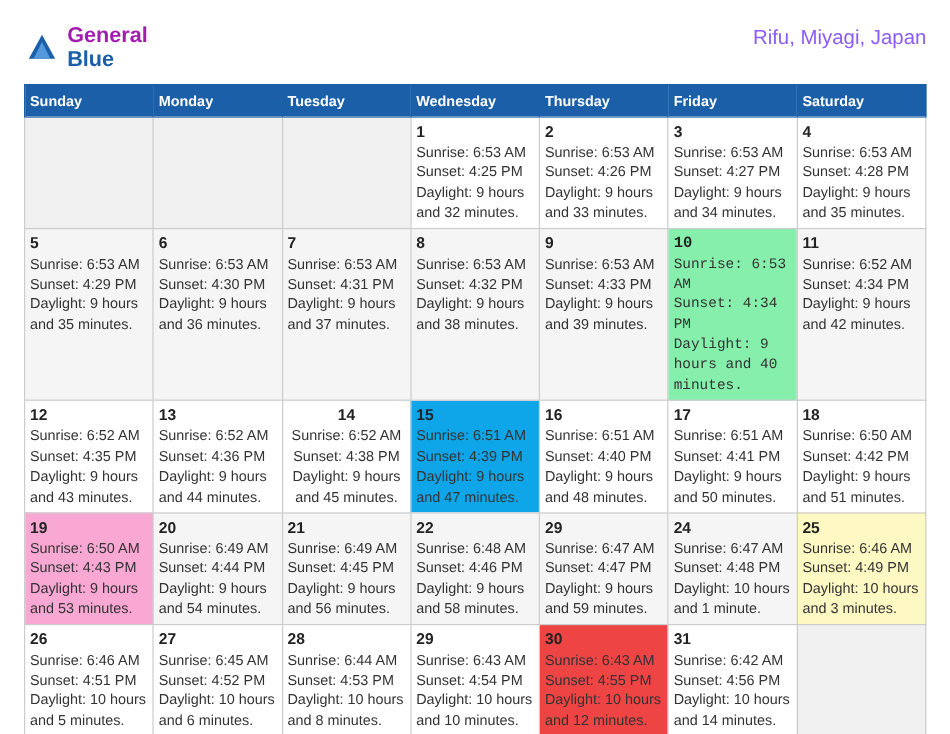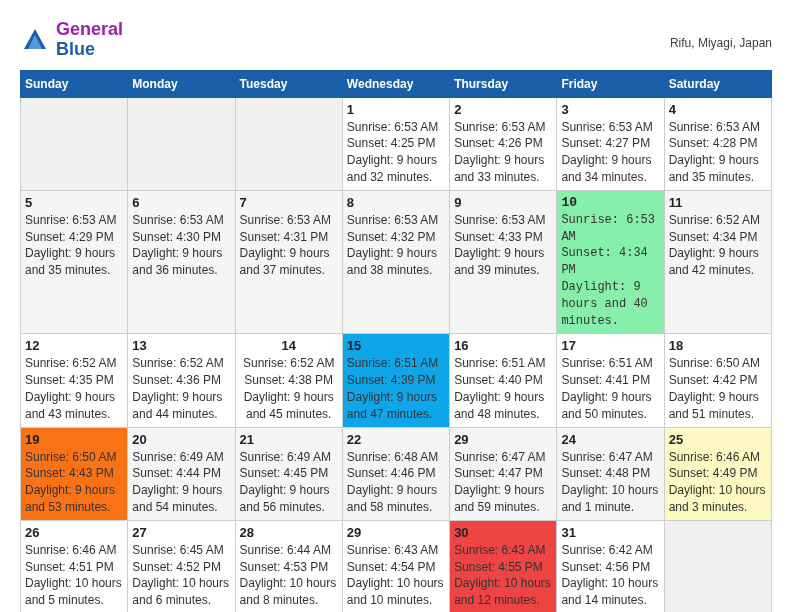--- a/index.html
+++ b/index.html
@@ -46,23 +46,23 @@
     .title-block {
       text-align: right;
     }
     .title-month {
       font-size: 36px;
       font-weight: 300;
       color: #222;
       line-height: 1;
     }
     .title-location {
-      font-size: 12px;
-      color: #404040;
-      margin-top: 16px;
+      font-size: 17px;
+      color: #8b5cf6;
+      margin-top: 2px;
     }
     .calendar {
       width: 100%;
       border-collapse: collapse;
       border: 1px solid #ccc;
     }
     .calendar th {
       background: #1a5fa8;
       color: #fff;
       font-size: 12px;
@@ -242,21 +242,21 @@
 Daylight: 9 hours and 50 minutes.</div>
           </td>
           <td style="background: rgb(255, 255, 255);">
             <span class="day-num">18</span>
             <div class="day-info" style="white-space: pre-line;">Sunrise: 6:50 AM
 Sunset: 4:42 PM
 Daylight: 9 hours and 51 minutes.</div>
           </td>
         </tr>
         <tr>
-          <td style="background: #f97316;">
+          <td style="background: #f9a8d4;">
             <span class="day-num">19</span>
             <div class="day-info" style="white-space: pre-line;">Sunrise: 6:50 AM
 Sunset: 4:43 PM
 Daylight: 9 hours and 53 minutes.</div>
           </td>
           <td style="background: rgb(245, 245, 245);">
             <span class="day-num">20</span>
             <div class="day-info" style="white-space: pre-line;">Sunrise: 6:49 AM
 Sunset: 4:44 PM
 Daylight: 9 hours and 54 minutes.</div>

